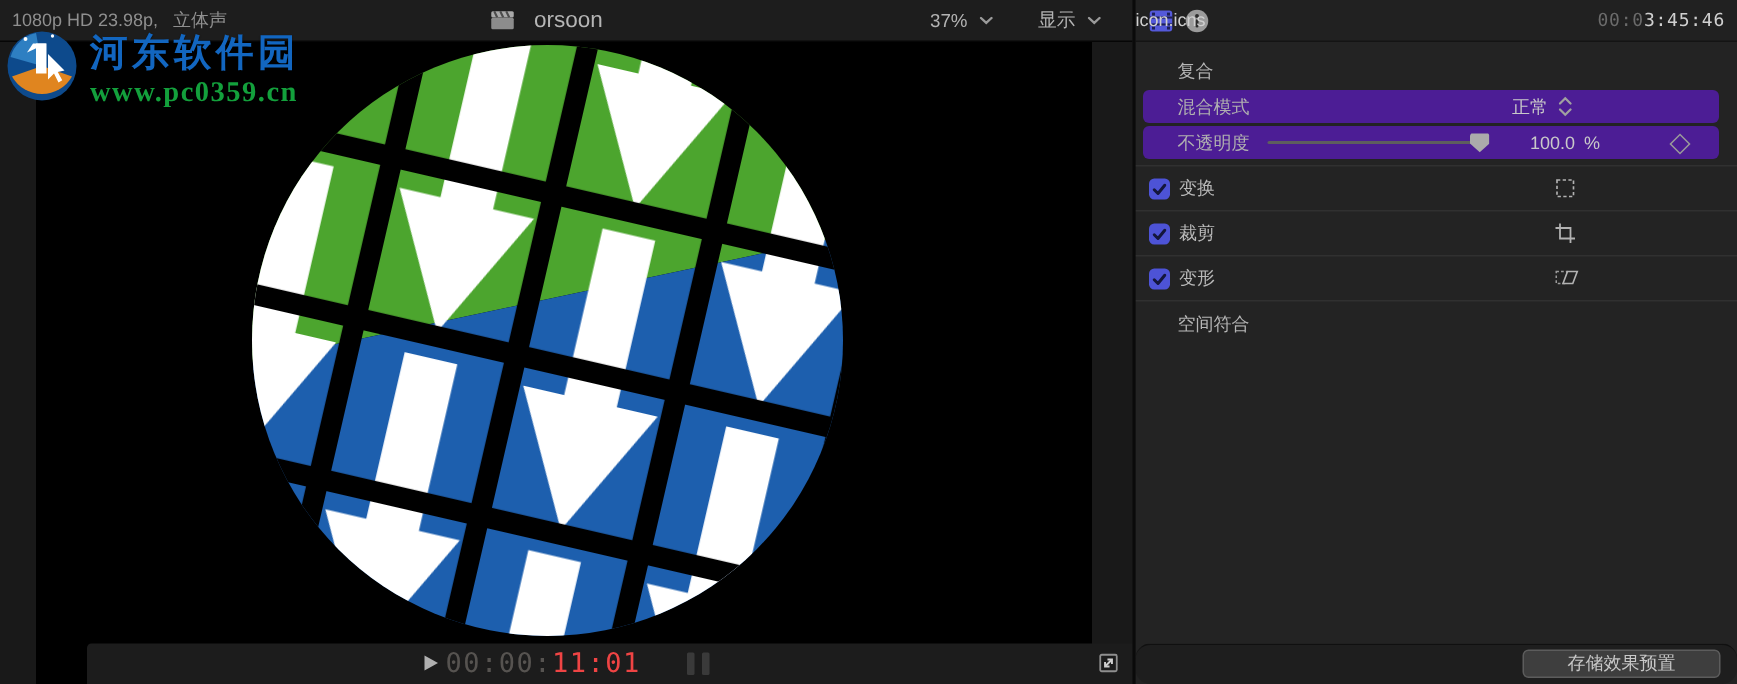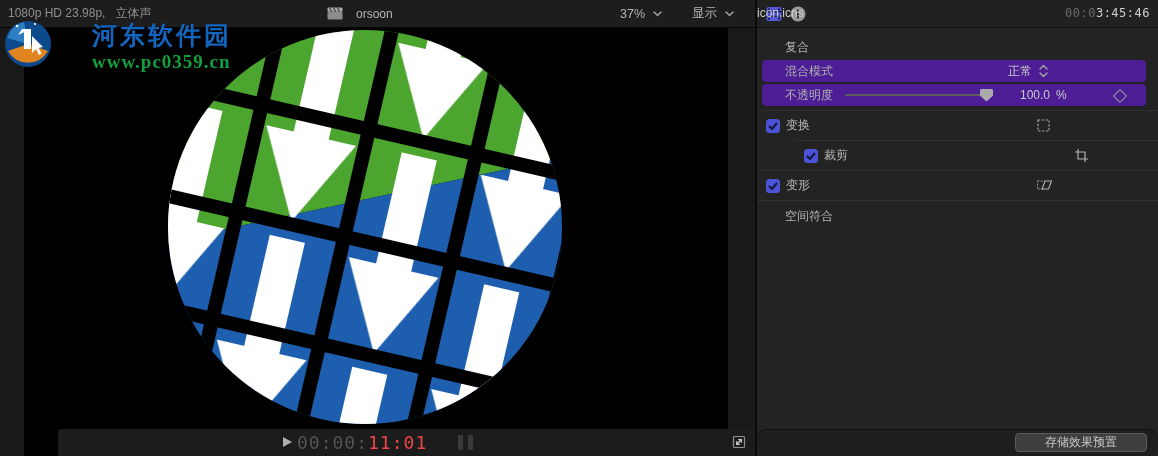--- a/index.html
+++ b/index.html
@@ -7,28 +7,28 @@
        background:#191919;font-family:"Liberation Sans",sans-serif;
        -webkit-font-smoothing:antialiased;}
   
   .viewer{position:absolute;left:0;top:0;width:755px;height:456px;background:#191919;}
   .viewer-topbar{position:absolute;left:0;top:0;width:755px;height:28px;background:#1d1d1d;
        border-bottom:1px solid #060606;box-sizing:border-box;z-index:4;}
   .format-info{position:absolute;left:8px;top:0;height:27px;line-height:27px;
        font-size:12px;color:#8f8f8f;white-space:nowrap;}
   .format-info .aud{margin-left:10px;}
   .clip-group{position:absolute;left:327px;top:0;height:27px;display:flex;align-items:center;gap:13px;}
-  .clip-name{font-size:12px;color:#b5b5b5;}
+  .clip-name{font-size:15px;color:#b5b5b5;}
   .menu-group{position:absolute;top:0;height:27px;display:flex;align-items:center;gap:8px;cursor:default;}
   .menu-group span{font-size:12.5px;color:#b3b3b3;}
   .zoom-menu{left:620px;}
   .display-menu{left:692px;}
   .video-canvas{position:absolute;left:24px;top:28px;width:704px;height:428px;background:#000;z-index:1;}
   
-  .watermark{position:absolute;left:4px;top:20px;z-index:6;display:flex;align-items:flex-start;gap:32px;}
+  .watermark{position:absolute;left:4px;top:20px;z-index:6;display:flex;align-items:flex-start;}
   .wm-text{margin-left:8px;}
   .wm-name{font-size:25px;font-weight:bold;letter-spacing:3px;color:var(--watermark-blue,#1266c0);
        line-height:30px;text-shadow:0 1px 1px rgba(0,0,0,.6);}
   .wm-url{font-size:19px;font-weight:bold;letter-spacing:1px;color:var(--watermark-green,#13a03c);
        font-family:"Liberation Serif",serif;line-height:24px;}
   
   .transport{position:absolute;left:58px;top:429px;width:697px;height:27px;background:#1c1c1c;
        border-radius:3px 0 0 0;z-index:3;}
   .play-btn{position:absolute;left:225px;top:8px;width:0;height:0;
        border-left:9px solid #b0b0b0;border-top:5.5px solid transparent;border-bottom:5.5px solid transparent;}
@@ -67,21 +67,21 @@
   .slider-track{position:absolute;left:83px;top:10px;width:141px;height:2px;background:#5e5e5e;border-radius:1px;}
   .slider-thumb{position:absolute;left:218px;top:4.5px;width:13px;height:13px;background:#ababab;
        clip-path:polygon(8% 0%,92% 0%,100% 14%,100% 55%,50% 100%,0% 55%,0% 14%);}
   .opacity-val{position:absolute;left:238px;top:0;width:50px;height:22px;line-height:22px;
        text-align:right;color:#c9c9c9;}
   .opacity-unit{position:absolute;left:294px;top:0;height:22px;line-height:22px;color:#c9c9c9;}
   .kf-diamond{position:absolute;left:353px;top:6.5px;width:8px;height:8px;border:1.3px solid #9a9a9a;
        transform:rotate(45deg);background:transparent;}
   .erows{position:absolute;left:0;top:82px;width:401px;border-bottom:1px solid #303030;}
   .erow{position:relative;height:29px;border-top:1px solid #303030;box-sizing:content-box;}
-  .erow:nth-child(2){height:29px;margin-left:38px;}
+  .erow:nth-child(2){height:29px;}
   .checkbox{position:absolute;left:9px;top:8px;width:14px;height:14px;border-radius:3.5px;
        background:var(--accent-checkbox,#4d53d6);display:flex;align-items:center;justify-content:center;}
   .erow-label{position:absolute;left:29px;top:0;height:29px;line-height:29px;color:#b8b8b8;}
   .erow-icon{position:absolute;left:279px;top:7px;width:16px;height:15px;}
   .insp-footer{position:absolute;left:0;bottom:0;width:401px;height:27px;background:#1e1e1e;
        border-top:1px solid #101010;box-sizing:border-box;border-radius:10px;}
   .save-btn{position:absolute;left:258px;top:3px;width:132px;height:19px;background:#3e3e3e;
        border:1px solid #5c5c5c;border-radius:4px;color:#c8c8c8;font-size:12px;
        font-family:"Liberation Sans",sans-serif;padding:0;line-height:17px;}
 </style>

